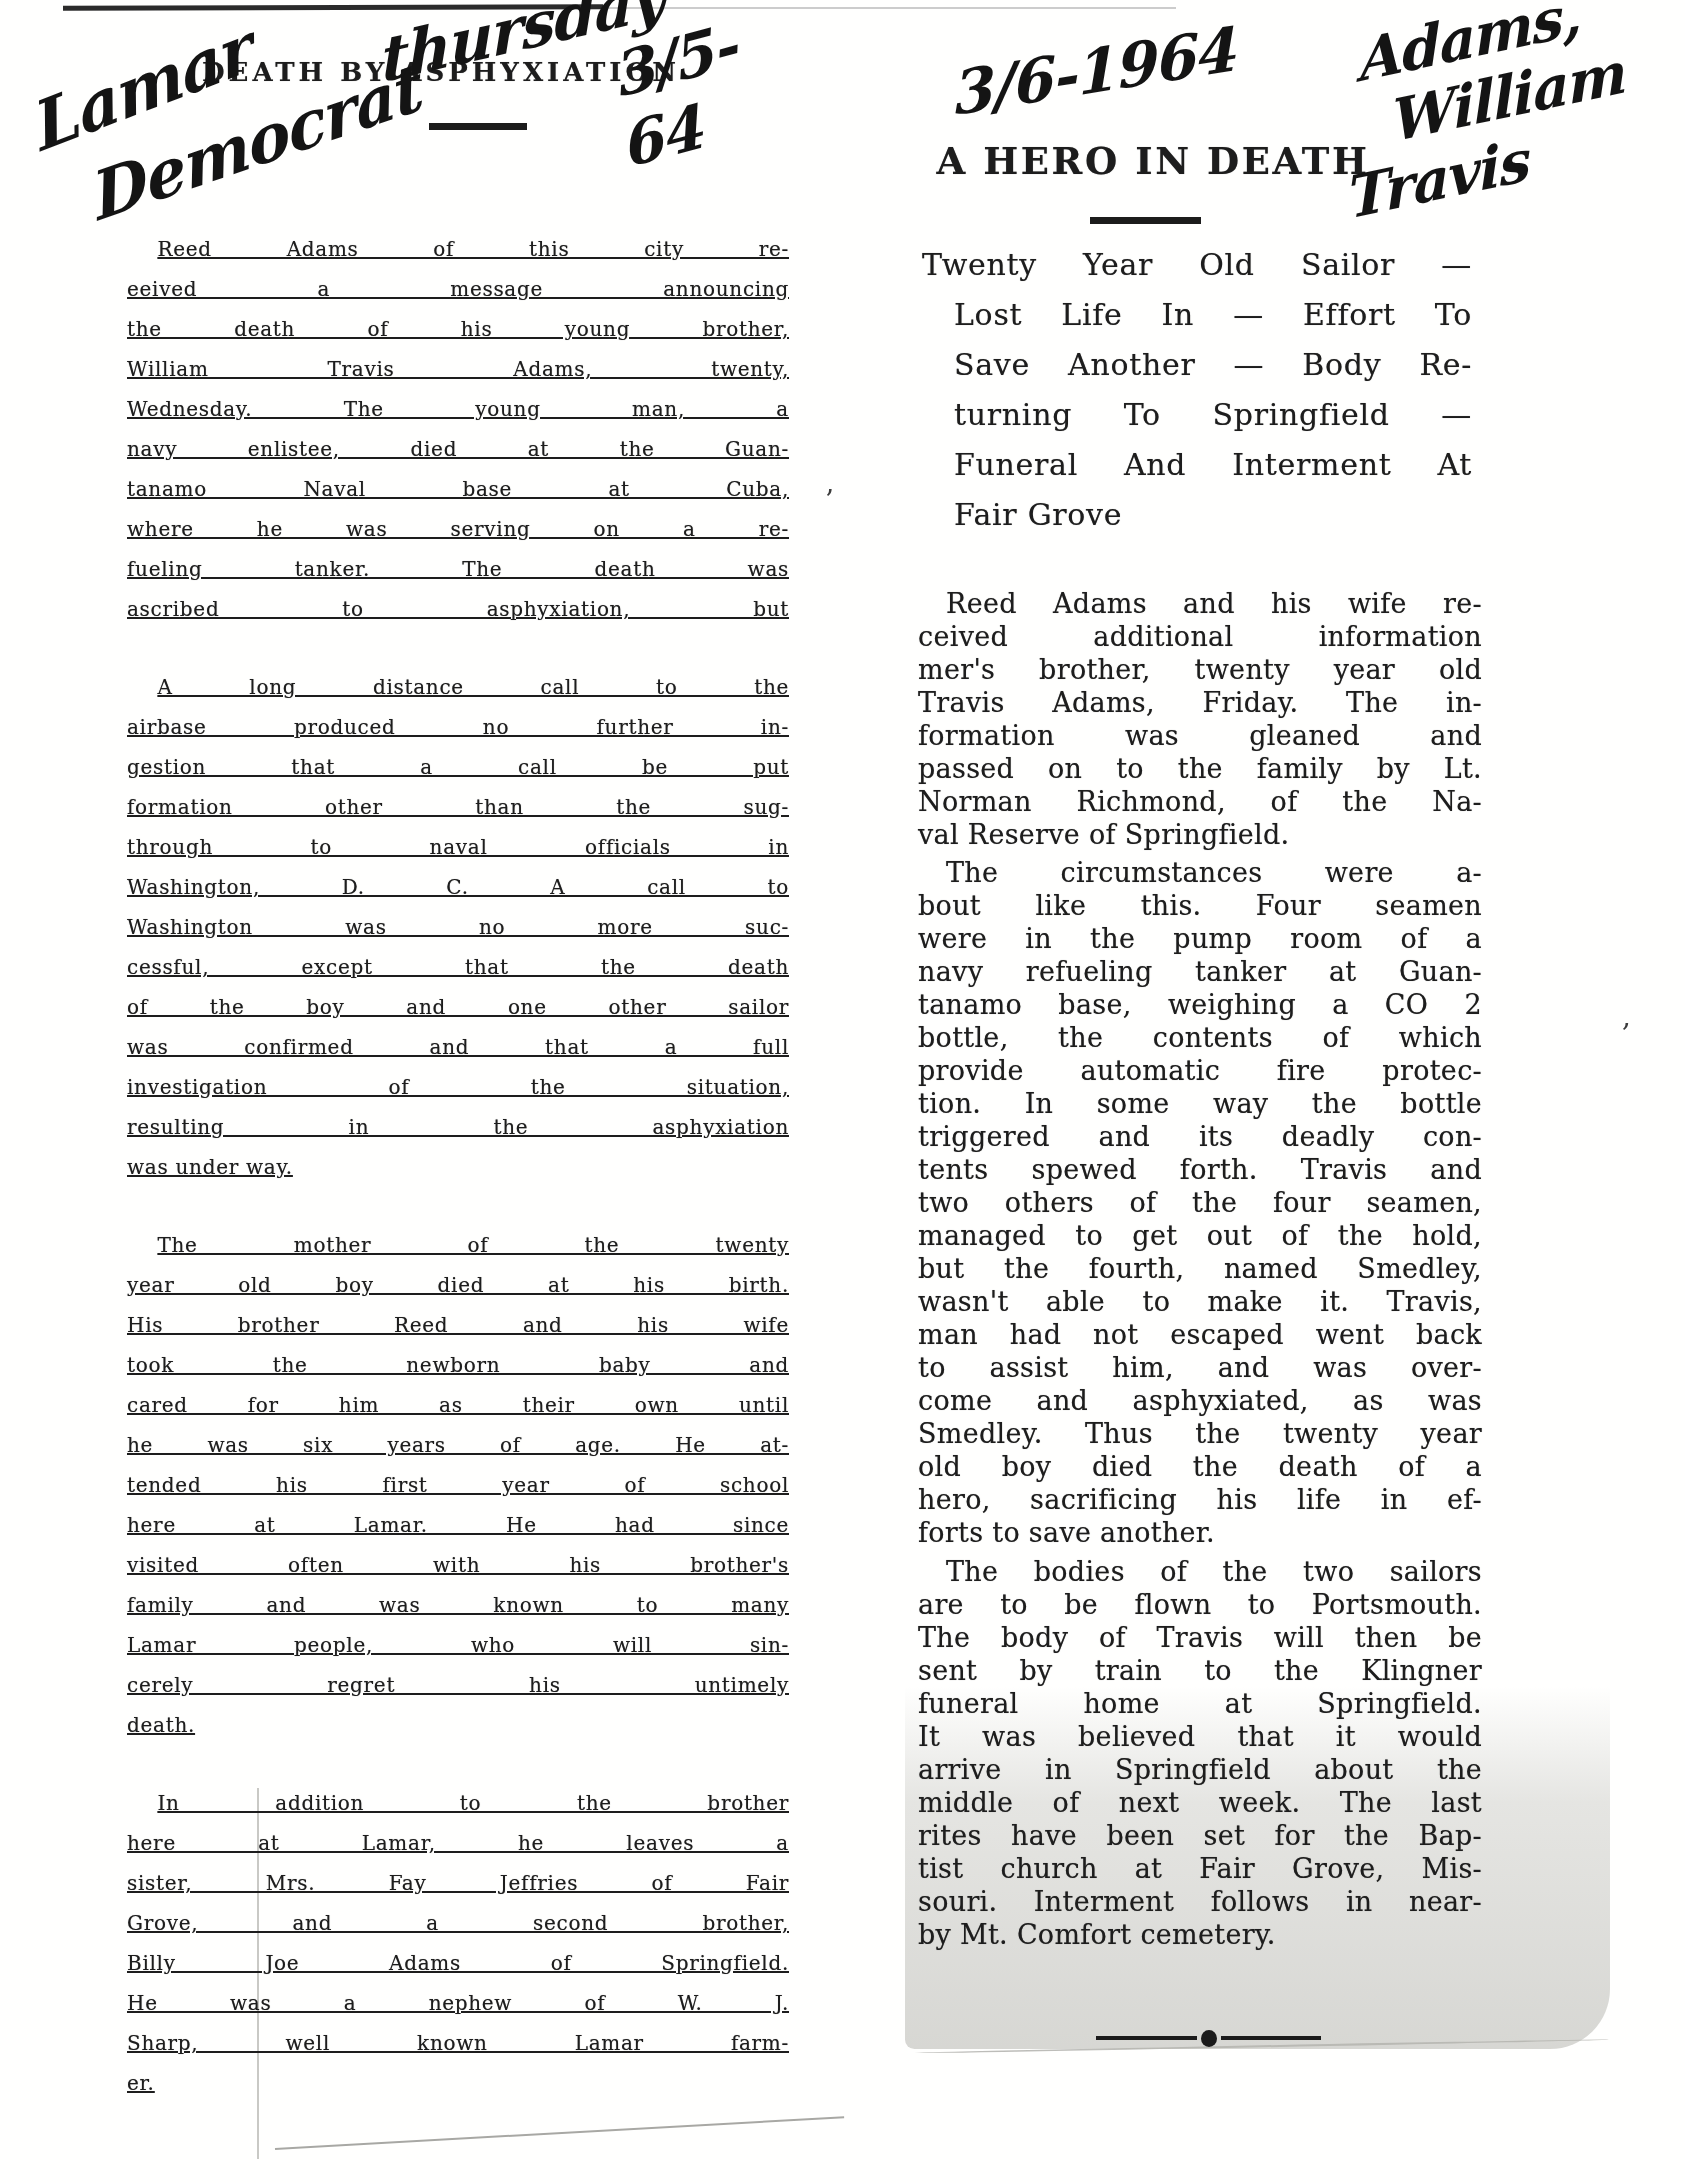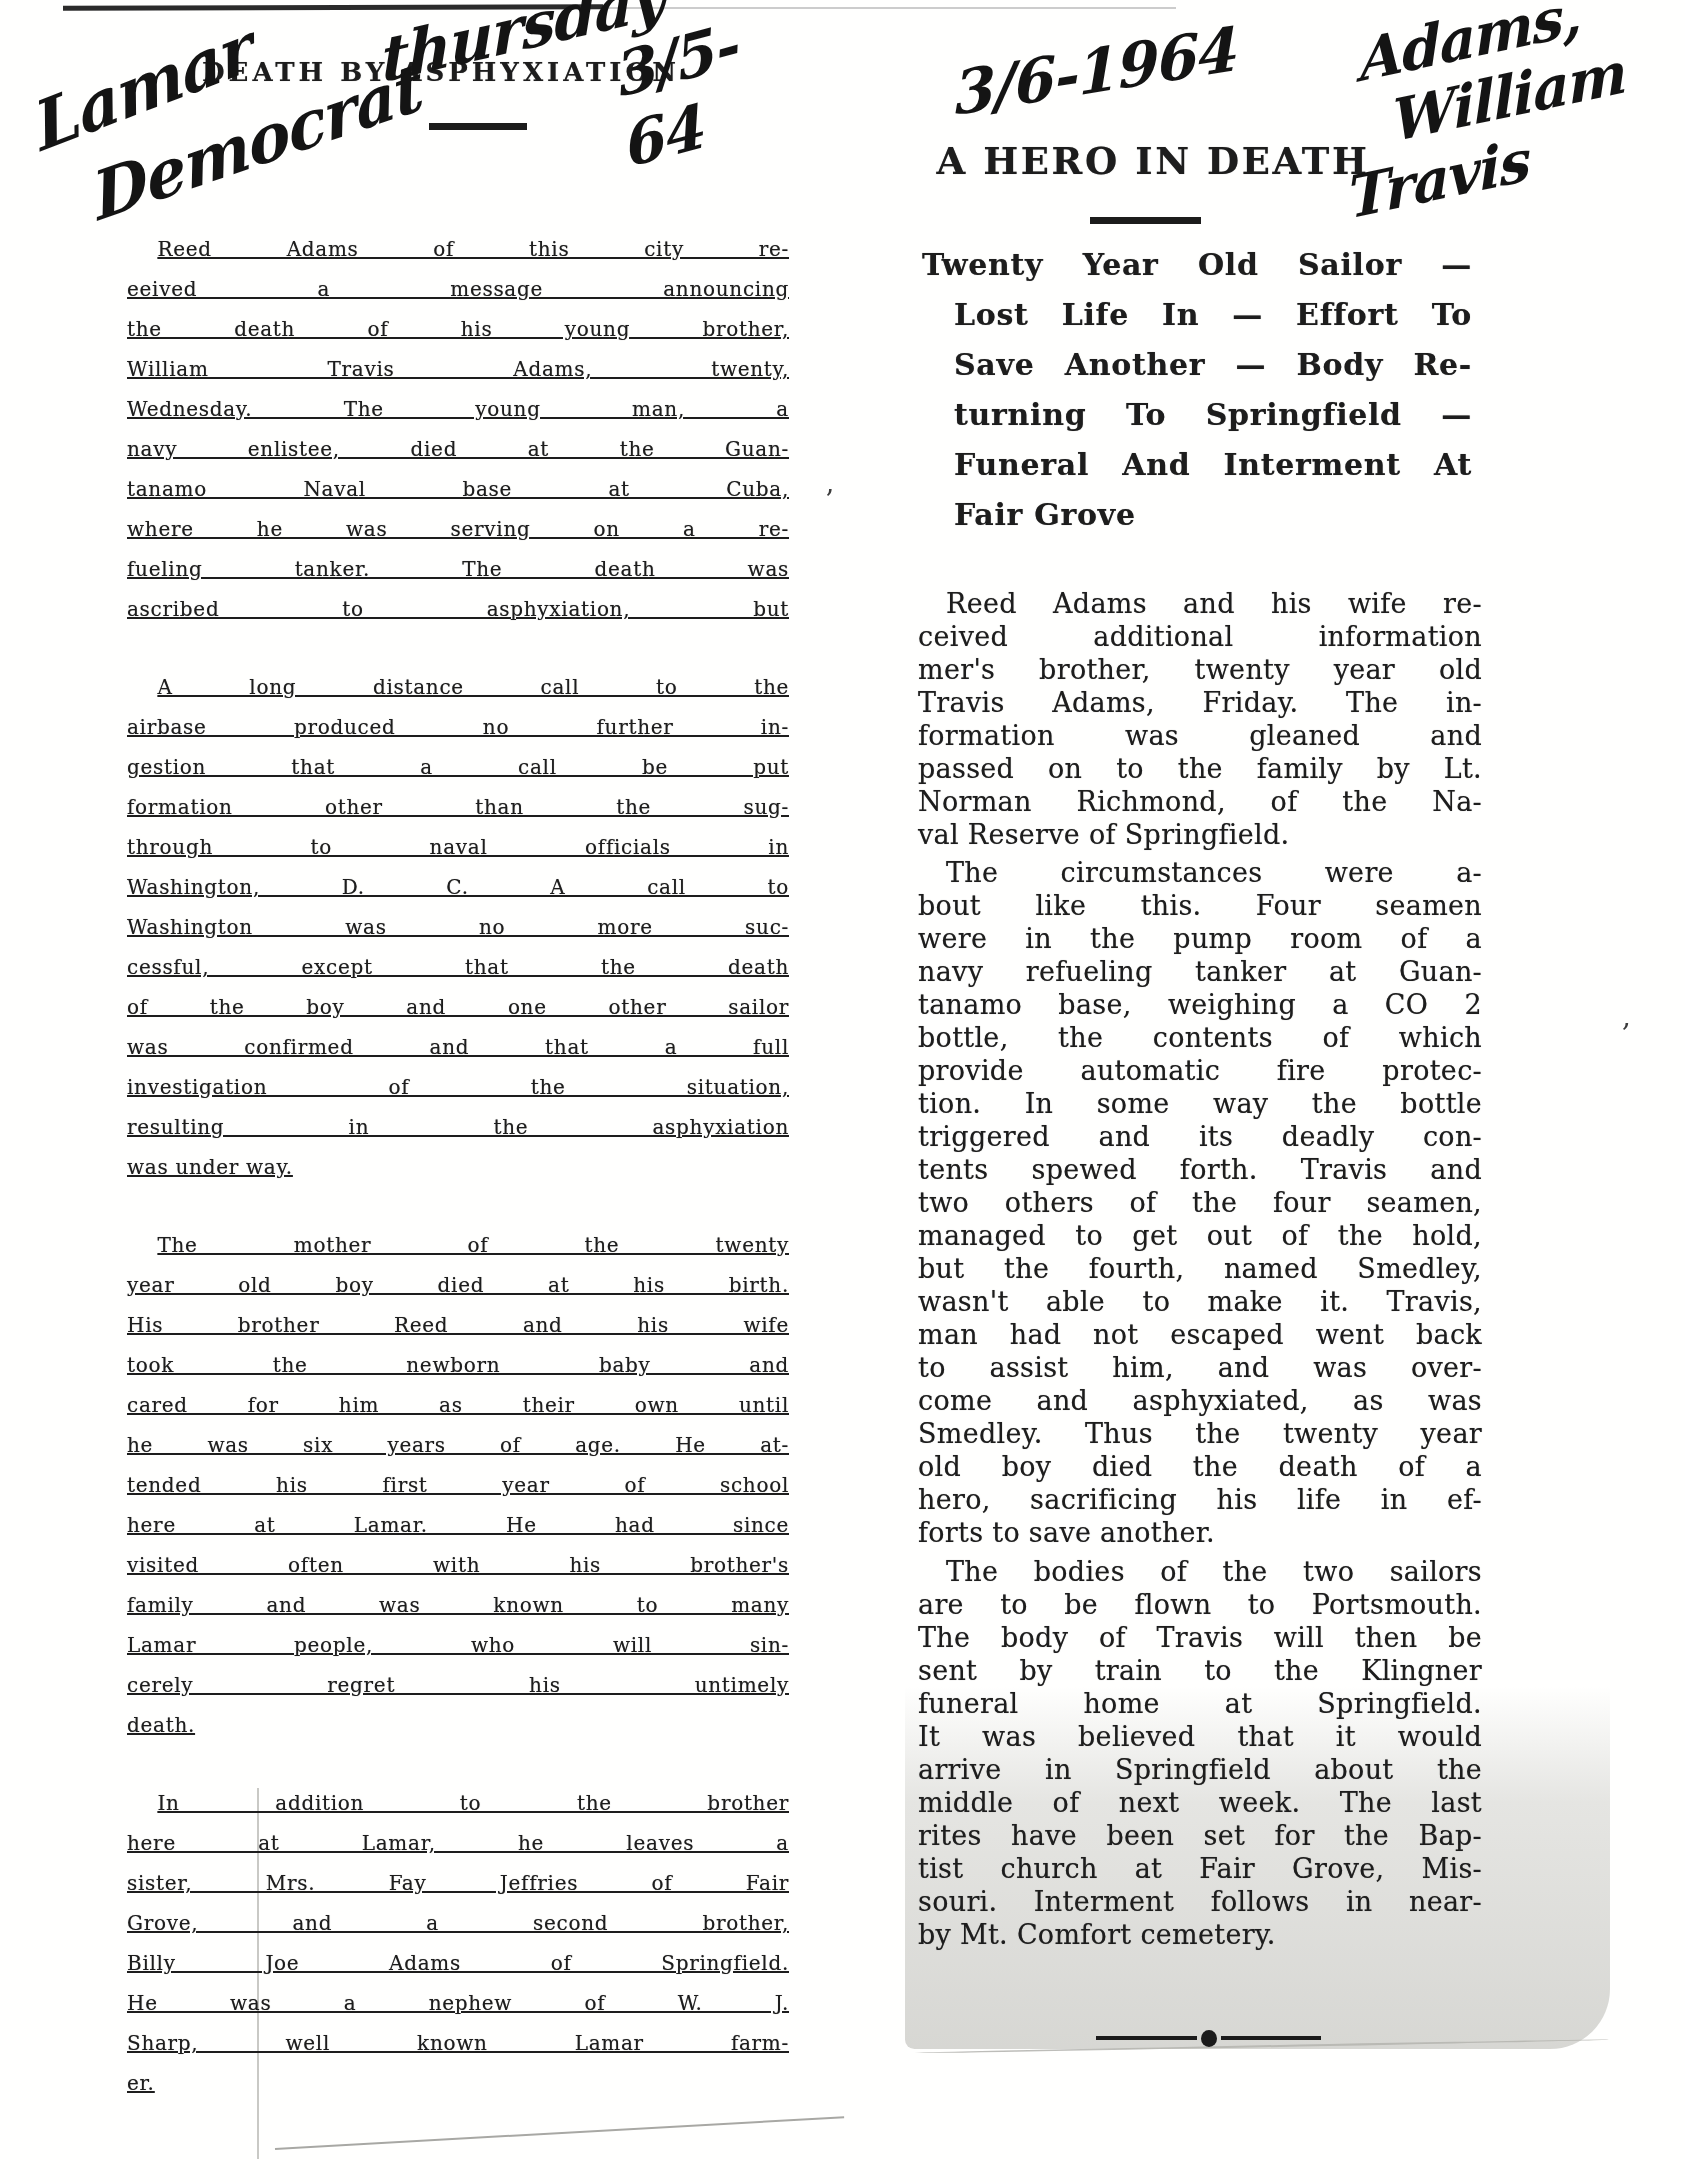--- a/index.html
+++ b/index.html
@@ -64,21 +64,21 @@
   .left-body{
     position:absolute;left:127px;top:229px;width:662px;
     font-size:20px;line-height:40px;letter-spacing:0.7px;z-index:4;text-decoration:underline;
   }
   .left-body .para + .para{margin-top:38px;}
   .left-body .first{text-indent:30.5px;}
 
   
   .subhead{
     position:absolute;left:922px;top:240px;width:550px;
-    font-size:30px;line-height:50px;font-weight:bold;letter-spacing:0.7px;z-index:4;
+    font-size:30px;line-height:50px;font-weight:normal;letter-spacing:0.7px;z-index:4;
   }
   .subhead .line:not(.first){text-indent:32px;}
 
   
   .right-body{
     position:absolute;left:918px;top:587px;width:564px;
     font-size:27px;line-height:33px;letter-spacing:0.3px;z-index:4;
   }
   .right-body .para + .para{margin-top:5.3px;}
   .right-body .first{text-indent:28px;}

